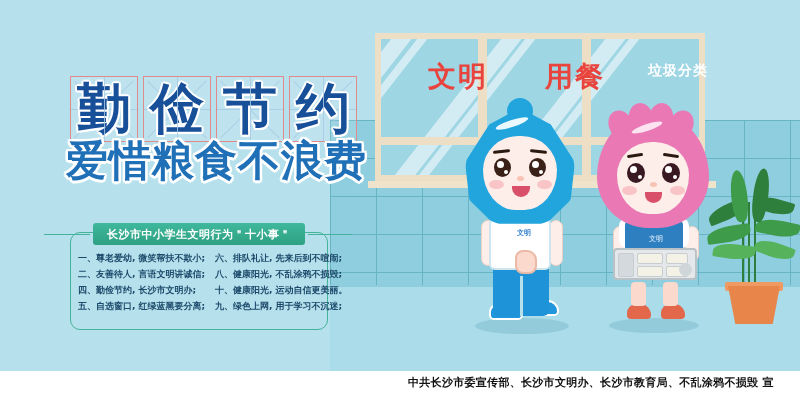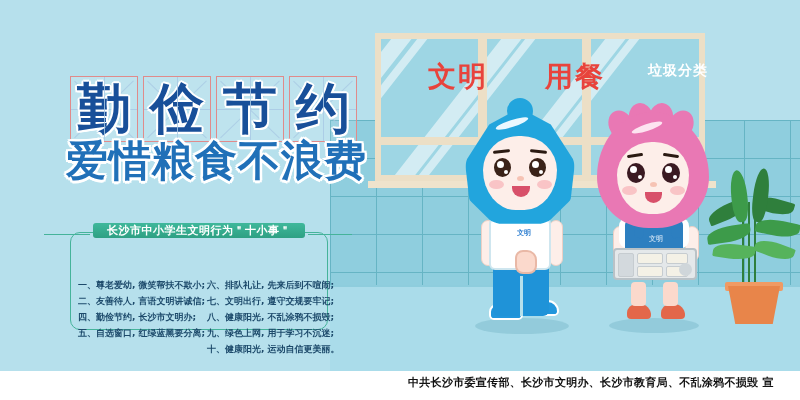--- a/index.html
+++ b/index.html
@@ -113,26 +113,26 @@
     font-family:"DejaVu Sans","Liberation Sans",sans-serif;
     text-shadow: 2.5px 0 0 #fff, -2.5px 0 0 #fff, 0 2.5px 0 #fff, 0 -2.5px 0 #fff,
                  2px 2px 0 #fff, -2px 2px 0 #fff, 2px -2px 0 #fff, -2px -2px 0 #fff; }
 
   
   .list-card { position:absolute; left:70px; top:232px; width:258px; height:98px;
                border:1.4px solid #45b39a; border-radius:10px; background:transparent; }
   .rule { position:absolute; top:234px; height:1.4px; background:#45b39a; }
   .rule-l { left:44px; width:46px; }
   .rule-r { left:308px; width:44px; }
-  .list-banner { position:absolute; left:93px; top:223px; width:212px; height:15px;
+  .list-banner { position:absolute; left:93px; top:223px; width:212px; height:22px;
                  background:linear-gradient(180deg,#3fb89b 0%,#2ea083 100%); border-radius:3px;
                  display:flex; align-items:center; justify-content:center;
                  color:#ffffff; font-size:11px; font-weight:700; letter-spacing:.5px;
                  font-family:"DejaVu Sans","Liberation Sans",sans-serif; }
-  .list-cols { position:absolute; left:78px; top:250px; width:248px; display:flex; gap:10px;margin-top:27px; }
+  .list-cols { position:absolute; left:78px; top:250px; width:248px; display:flex; gap:18px; }
   .list-col { width:119px; }
   .list-item { font-size:9px; color:#1d4a6b; line-height:16px; white-space:nowrap;
                font-family:"DejaVu Sans","Liberation Sans",sans-serif; font-weight:600; }
 
   
   .credit { position:absolute; left:408px; top:375px; font-size:11px; color:#111; font-weight:700;
             letter-spacing:.3px; font-family:"DejaVu Serif","Liberation Serif",serif; }
 </style>
 </head>
 <body>
@@ -307,22 +307,21 @@
 
   <div class="list-cols">
     <div class="list-col">
       <div class="list-item">一、尊老爱幼, 微笑帮扶不欺小;</div>
       <div class="list-item">二、友善待人, 言语文明讲诚信;</div>
       <div class="list-item">四、勤俭节约, 长沙市文明办;</div>
       <div class="list-item">五、自选窗口, 红绿蓝黑要分离;</div>
     </div>
     <div class="list-col">
       <div class="list-item">六、排队礼让, 先来后到不喧闹;</div>
-      <div class="list-item">七、文明出行, 遵守交规要牢记;</div>
       <div class="list-item">八、健康阳光, 不乱涂鸦不损毁;</div>
+      <div class="list-item">十、健康阳光, 运动自信更美丽。</div>
       <div class="list-item">九、绿色上网, 用于学习不沉迷;</div>
-      <div class="list-item">十、健康阳光, 运动自信更美丽。</div>
     </div>
   </div>
 
   <div class="credit">中共长沙市委宣传部、长沙市文明办、长沙市教育局、不乱涂鸦不损毁  宣</div>
 
 </div>
 
 </body></html>

